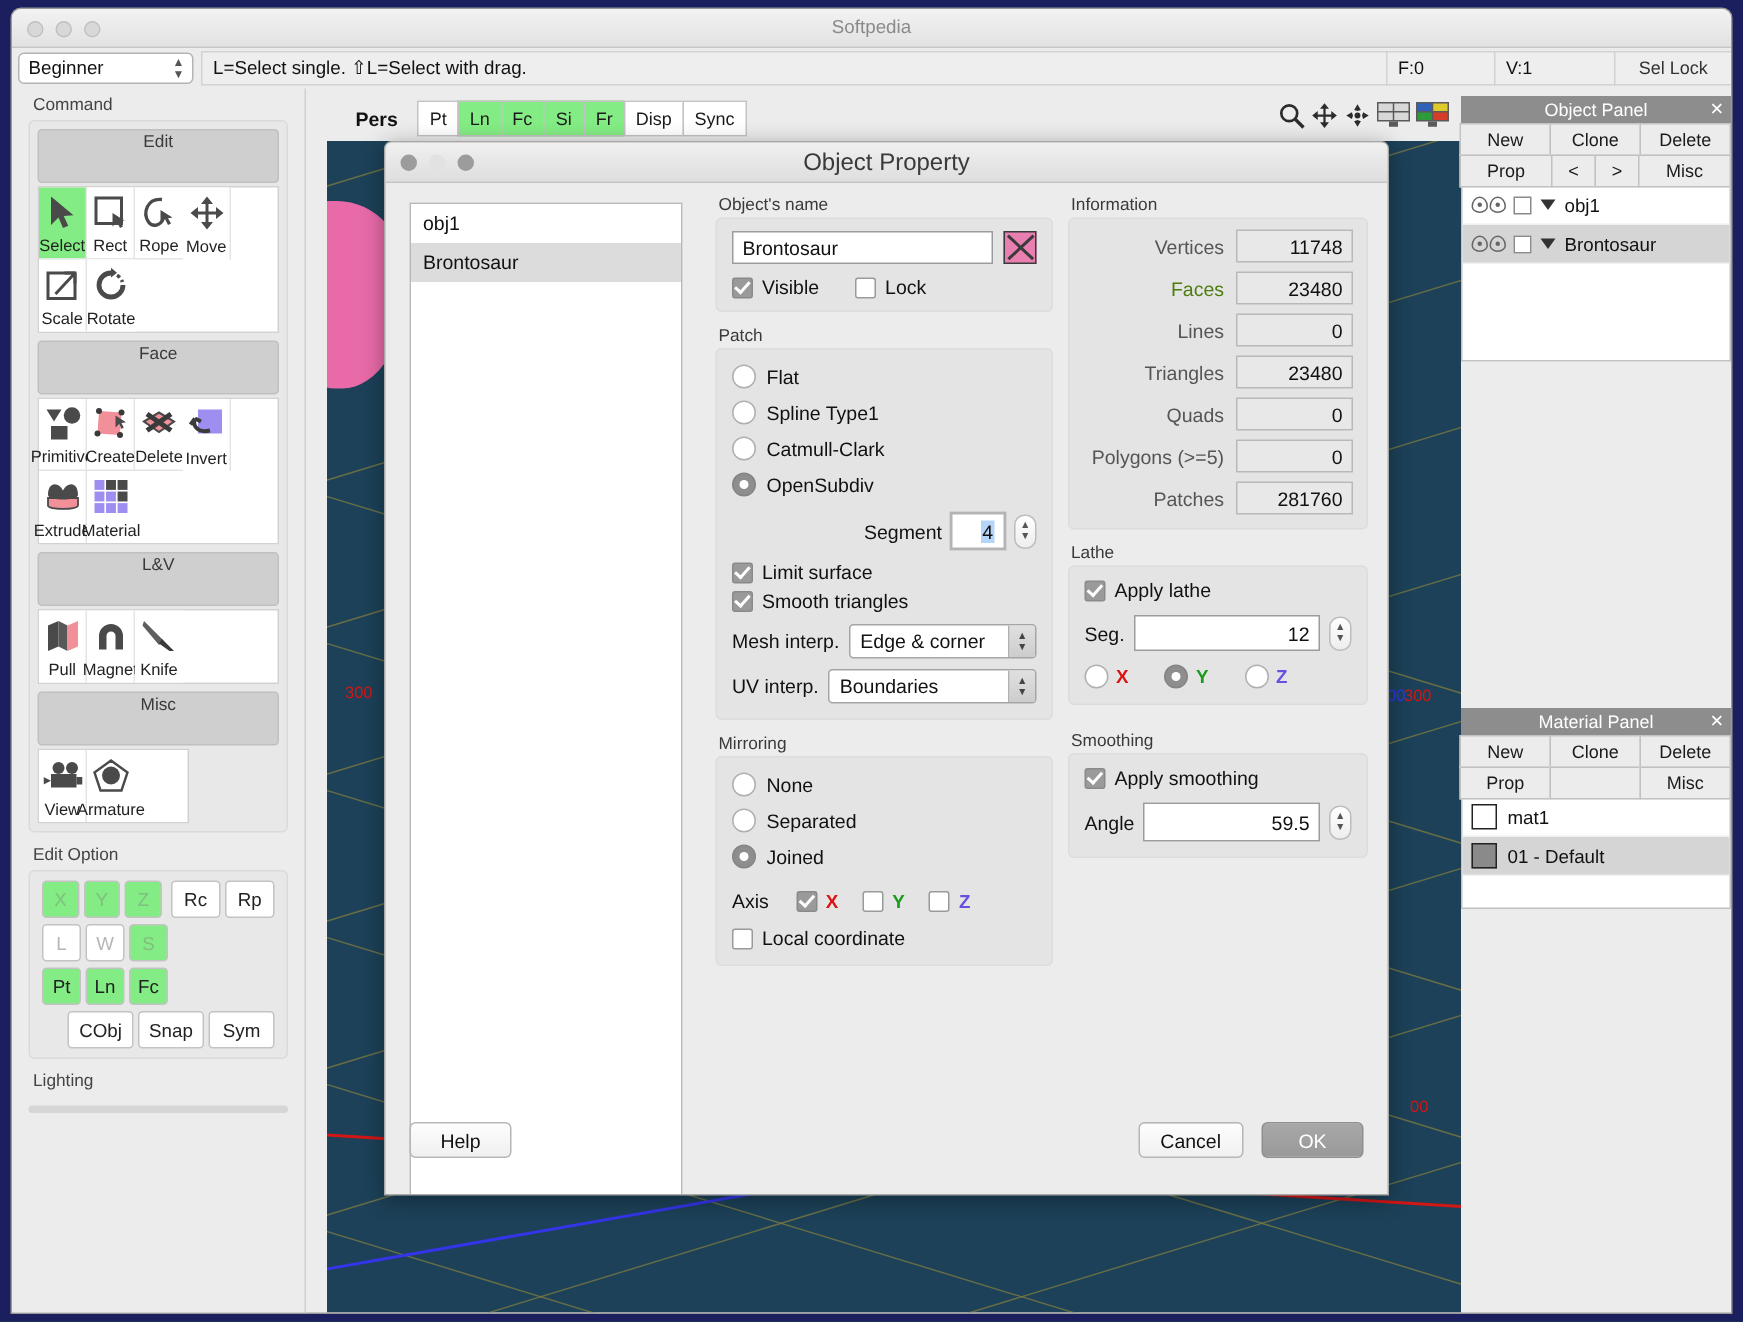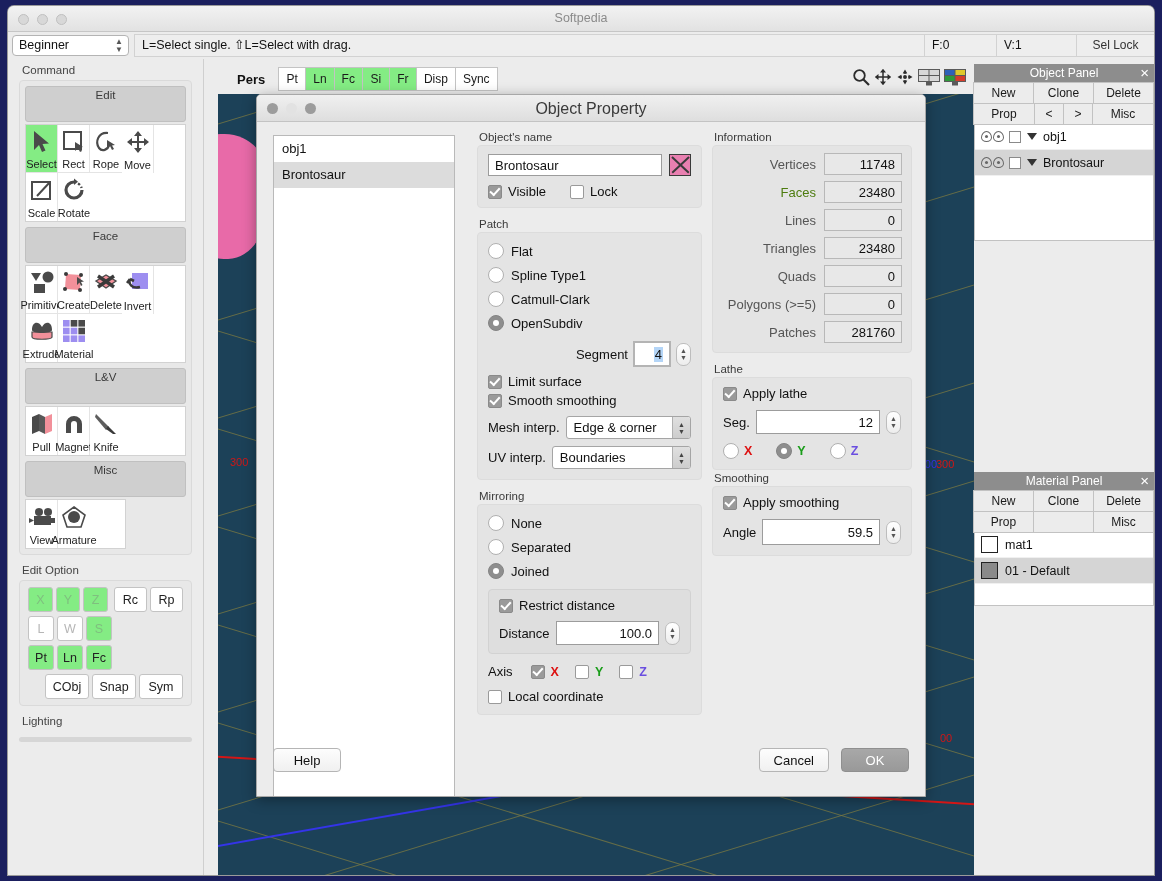--- a/index.html
+++ b/index.html
@@ -720,21 +720,21 @@
               </span>
             <span class="stepper">▲<br>▼</span>
           </div>
 
           <div class="row" style="margin-top:7px; gap:6px">
             <span class="chk on"></span>
             <span class="lbl">Limit surface</span>
           </div>
           <div class="row" style="margin-top:4px; gap:6px">
             <span class="chk on"></span>
-            <span class="lbl">Smooth smoothing</span>
+            <span class="lbl">Smooth triangles</span>
           </div>
 
           <div class="row" style="margin-top:8px; gap:6px">
             <span class="lbl">Mesh interp.</span>
             <span class="combo" style="flex:1">
               <span>Edge &amp; corner</span>
               <span class="cbtn">▲<br>▼</span>
             </span>
           </div>
           <div class="row" style="margin-top:7px; gap:6px">
@@ -754,31 +754,20 @@
           </div>
           <div class="row" style="height:24px">
             <span class="rad"></span>
             <span class="lbl">Separated</span>
           </div>
           <div class="row" style="height:24px">
             <span class="rad on"></span>
             <span class="lbl">Joined</span>
           </div>
 
-          <div style="background:#dedede; border:1px solid #d2d2d2; border-radius:4px; padding:8px 10px; margin-top:6px;">
-            <div class="row" style="gap:6px">
-              <span class="chk on"></span>
-              <span class="lbl">Restrict distance</span>
-            </div>
-            <div class="row" style="gap:6px; margin-top:8px">
-              <span class="lbl">Distance</span>
-              <span class="tf right" style="flex:1; height:24px">100.0</span>
-              <span class="stepper">▲<br>▼</span>
-            </div>
-          </div>
 
           <div class="row" style="gap:6px; margin-top:10px">
             <span class="lbl">Axis</span>
             <span style="width:6px"></span>
             <span class="chk on"></span>
             <span class="axis-x">X</span>
             <span style="width:4px"></span>
             <span class="chk"></span>
             <span class="axis-y">Y</span>
             <span style="width:4px"></span>
@@ -843,21 +832,21 @@
             <span class="axis-x">X</span>
             <span style="width:14px"></span>
             <span class="rad on"></span>
             <span class="axis-y">Y</span>
             <span style="width:14px"></span>
             <span class="rad"></span>
             <span class="axis-z">Z</span>
           </div>
         </div>
 
-        <div class="grp-title" style="margin-top:2px">Smoothing</div>
+        <div class="grp-title" style="margin-top:18px">Smoothing</div>
         <div class="grp" style="padding:8px 10px 10px">
           <div class="row" style="gap:6px">
             <span class="chk on"></span>
             <span class="lbl">Apply smoothing</span>
           </div>
           <div class="row" style="gap:6px; margin-top:9px">
             <span class="lbl">Angle</span>
             <span class="tf right" style="flex:1; height:26px">59.5</span>
             <span class="stepper">▲<br>▼</span>
           </div>

